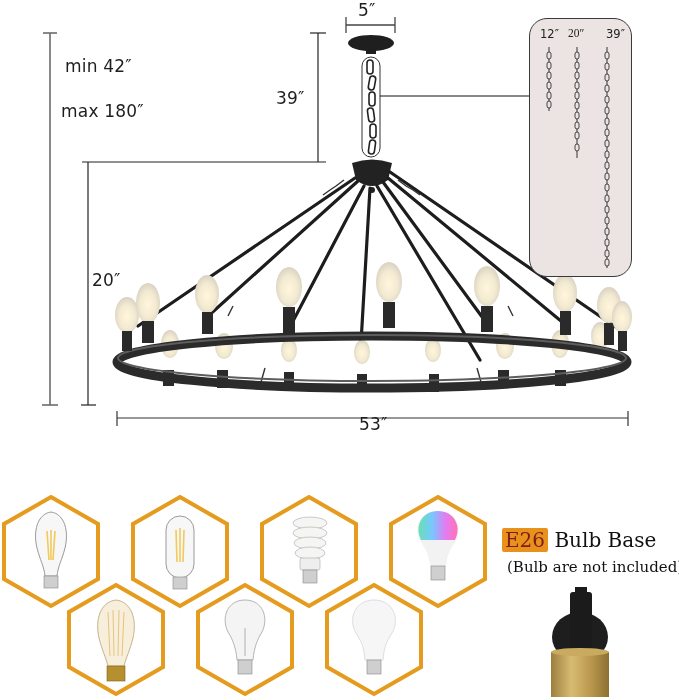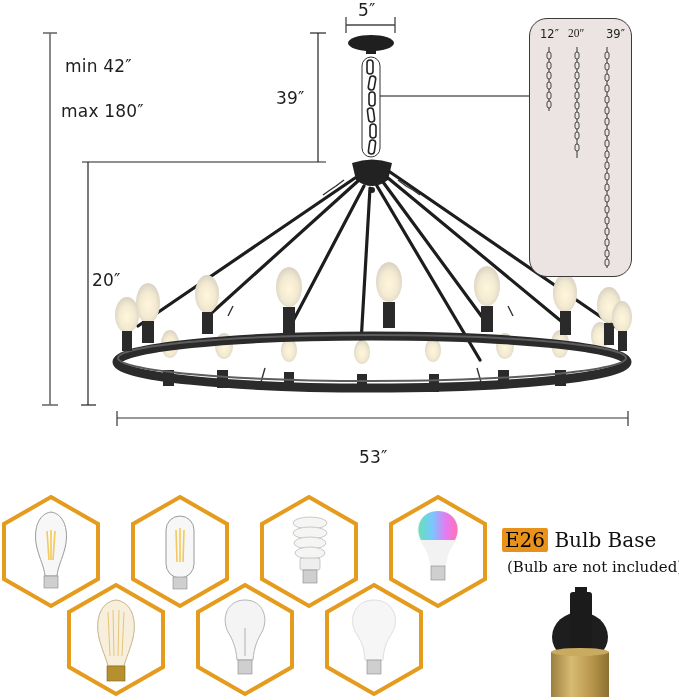--- a/index.html
+++ b/index.html
@@ -1,21 +1,21 @@
 <!DOCTYPE html>
 <html><head>
 <meta charset="utf-8">
 <style>
   html,body{margin:0;padding:0;background:#ffffff;}
   body{width:679px;height:700px;position:relative;overflow:hidden;font-family:"DejaVu Sans","Liberation Sans",sans-serif;color:#1a1a1a;}
   .dim-label{position:absolute;font-size:17px;color:#1e1e1e;letter-spacing:0.2px;white-space:nowrap;}
   .serif{font-family:"DejaVu Serif","Liberation Serif",serif;}
   .callout{position:absolute;left:529px;top:18px;width:103px;height:259px;background:#ebe4e3;border:1.3px solid #3a3a3a;border-radius:18px;box-sizing:border-box;}
   .callout .len{position:absolute;top:8px;font-size:11.5px;color:#222;}
-  .e26-badge{background:#e8921b;color:#000000;padding:0 3px;border-radius:2px;}
+  .e26-badge{background:#e8921b;color:#7f1d1d;padding:0 3px;border-radius:2px;}
   .base-title{position:absolute;left:502px;top:528px;font-size:20px;white-space:nowrap;color:#111;}
   .base-note{position:absolute;left:507px;top:558px;font-size:15px;white-space:nowrap;color:#111;}
   svg{position:absolute;left:0;top:0;}
 </style>
 </head>
 <body>
 
 <svg width="679" height="700" viewBox="0 0 679 700">
   <defs>
     <radialGradient id="bulbGlow" cx="50%" cy="55%" r="55%">
@@ -293,21 +293,21 @@
     <rect x="551" y="652" width="58" height="45" fill="url(#brass)"></rect>
     <ellipse cx="580" cy="652" rx="29" ry="4" fill="#c9aa5f"></ellipse>
   </g>
 </svg>
 
 <div class="dim-label" style="left:358px;top:0px;font-size:17px;">5″</div>
 <div class="dim-label" style="left:65px;top:56px;">min 42″</div>
 <div class="dim-label" style="left:61px;top:101px;">max 180″</div>
 <div class="dim-label" style="left:276px;top:88px;">39″</div>
 <div class="dim-label" style="left:92px;top:270px;">20″</div>
-<div class="dim-label" style="left:359px;top:447px;">53″</div>
+<div class="dim-label" style="left:359px;top:414px;">53″</div>
 
 <div class="callout">
   <span class="len" style="left:10px;">12″</span>
   <span class="len" style="left:38px;font-family:Liberation Serif, serif;">20″</span>
   <span class="len" style="left:76px;">39″</span>
 </div>
 
 <svg width="679" height="300" viewBox="0 0 679 300" style="pointer-events:none;">
   <g stroke="#333" stroke-width="1" fill="none">
     <line x1="549" y1="47" x2="549" y2="111"></line>

